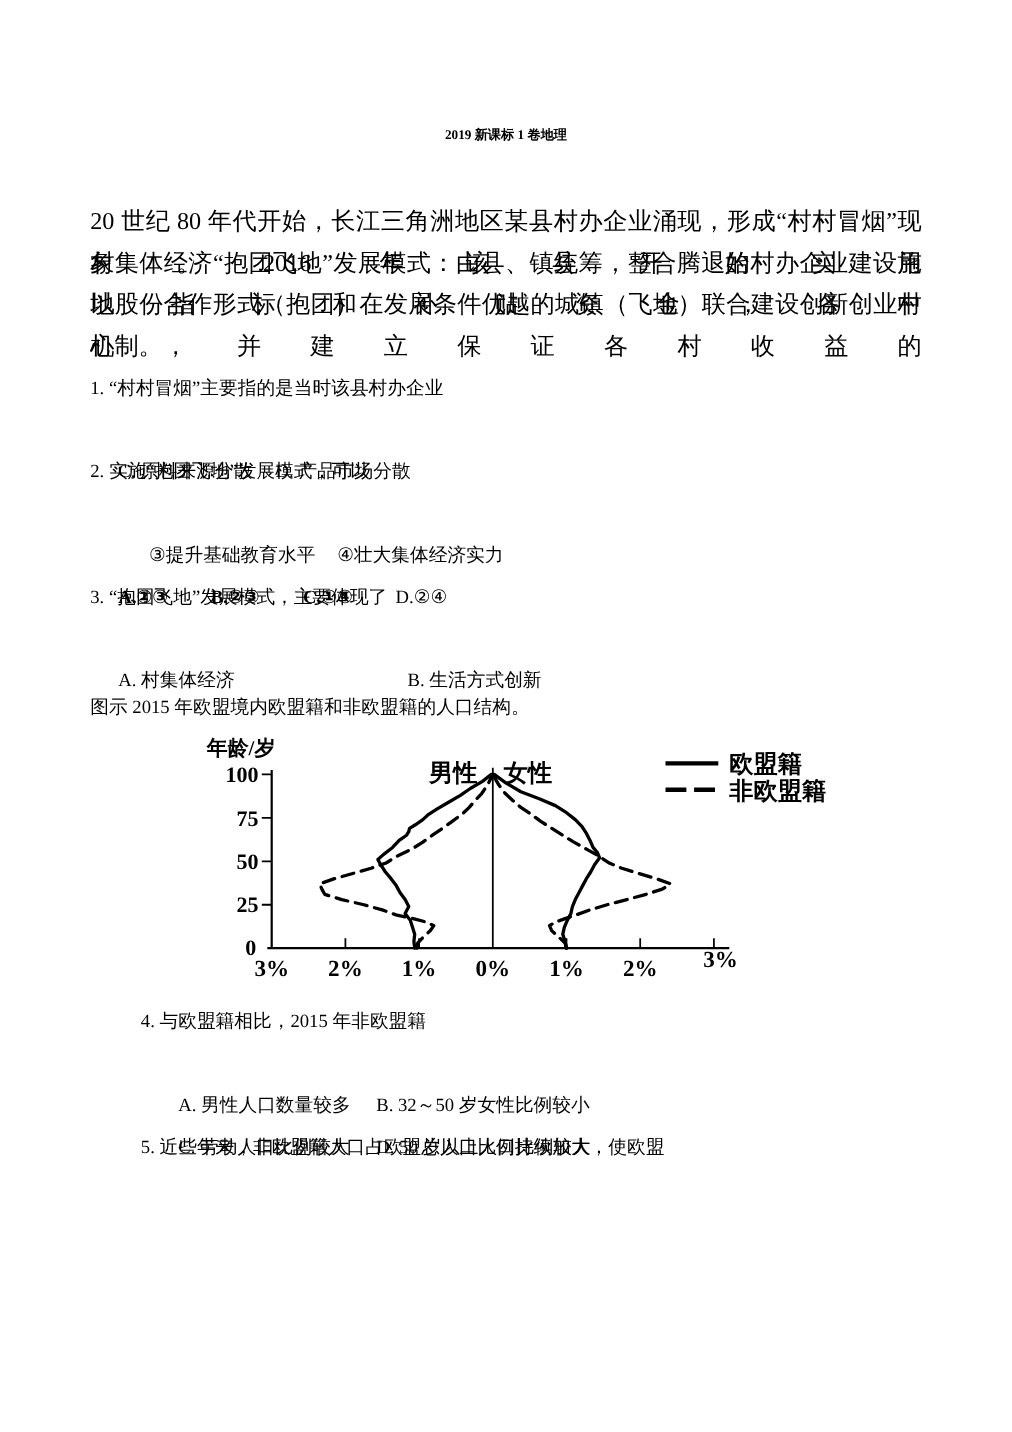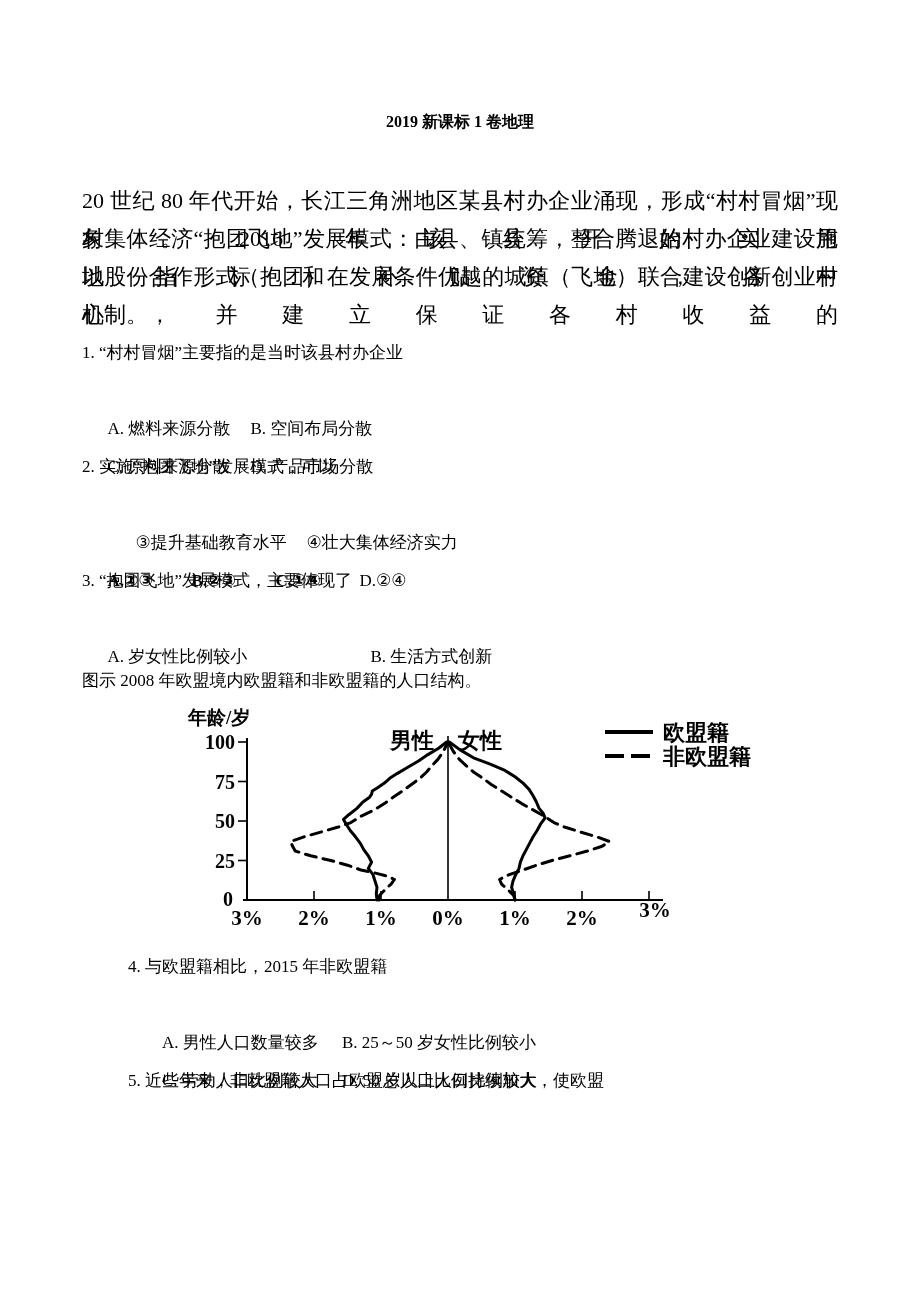--- a/index.html
+++ b/index.html
@@ -4,21 +4,21 @@
 <style>
   html,body { margin:0; padding:0; }
   body {
     width:920px; height:1302px; background:#ffffff; color:#000;
     font-family:"Liberation Serif","DejaVu Serif","DejaVu Sans",serif;
     overflow:hidden;
   }
   .page { padding:0 82px; }
   .title {
     margin:0; padding-top:108px; text-align:center;
-    font-size:16px; font-weight:700; line-height:28px;
+    font-size:12px; font-weight:700; line-height:28px;
   }
   .content { margin-top:46px; }
   .line { height:38px; line-height:38px; font-size:17px; white-space:pre; }
   .intro-line {
     height:38px; line-height:38px; font-size:22px;
     text-align:justify; text-align-last:justify;
   }
   .intro-line.last { text-align-last:left; }
   .opts .seg { display:inline-block; }
   .w143 { width:143px; } .w180 { width:180px; } .w171 { width:171px;margin-left:28px; }
@@ -47,40 +47,37 @@
   <h1 class="title">2019 新课标 1 卷地理</h1>
 
   <div class="content">
     <div class="intro-line">20 世纪 80 年代开始，长江三角洲地区某县村办企业涌现，形成“村村冒烟”现象。2016 年该县开始实施</div>
     <div class="intro-line">村集体经济“抱团飞地”发展模式：由县、镇统筹，整合腾退的村办企业建设用地指标和补贴资金，各村</div>
     <div class="intro-line">以股份合作形式（抱团）在发展条件优越的城镇（飞地）联合建设创新创业中心，并建立保证各村收益的</div>
     <div class="intro-line last">机制。</div>
 
     <div class="line">1. “村村冒烟”主要指的是当时该县村办企业</div>
     <div class="line opts">
-      <span class="seg w143">A. 燃料来源分散</span><span class="seg">B. 空间布局分散</span>
-    </div>
-    <div class="line opts">
       <span class="seg w143">C. 原料来源分散</span><span class="seg">D. 产品市场分散</span>
     </div>
 
     <div class="line">2. 实施“抱团飞地”发展模式，可以</div>
     <div class="line opts">
       <span class="seg w171">③提升基础教育水平</span><span class="seg">④壮大集体经济实力</span>
     </div>
     <div class="line opts">
       <span class="seg w84">A.①③</span><span class="seg w84">B.②③</span><span class="seg w84">C.①④</span><span class="seg">D.②④</span>
     </div>
 
     <div class="line">3. “抱团飞地”发展模式，主要体现了</div>
     <div class="line opts">
-      <span class="seg w263">A. 岁女性比例较小</span><span class="seg">B. 生活方式创新</span>
+      <span class="seg w263">A. 村集体经济</span><span class="seg">B. 生活方式创新</span>
     </div>
 
-    <div class="line caption">图示 2008 年欧盟境内欧盟籍和非欧盟籍的人口结构。</div>
+    <div class="line caption">图示 2015 年欧盟境内欧盟籍和非欧盟籍的人口结构。</div>
 
     <div class="figure">
       <svg width="800" height="235" viewBox="0 0 800 235">
 
         <g>
           <line class="axis" x1="143" y1="200" x2="563" y2="200"></line>
           <line class="axis" x1="147" y1="200" x2="147" y2="38"></line>
           <line class="axis-thin" x1="348" y1="200" x2="348" y2="36"></line>
 
           <line class="axis-thin" x1="214" y1="200" x2="214" y2="191"></line>
@@ -129,21 +126,21 @@
             <polyline points="415.0,200.0 413.7,193.7 411.6,187.4 413.0,181.0 415.7,174.7 419.0,168.4 420.4,162.1 423.0,155.8 426.4,149.4 429.7,143.1 433.1,136.8 437.1,130.5 440.5,124.2 445.1,117.8 443.1,113.1 439.1,108.4 436.4,102.0 433.1,95.7 429.1,89.4 423.0,83.1 415.0,76.8 404.9,70.4 390.2,64.1 373.5,57.8 360.1,49.9 349.3,42.0" class="curve"></polyline>
             <polyline points="279.0,200.0 279.7,195.3 285.7,188.9 291.1,184.2 294.4,179.5 287.7,176.3 275.6,173.1 260.9,170.0 247.5,165.2 230.8,160.5 210.7,155.8 195.2,151.0 192.6,146.3 190.5,141.5 204.0,136.8 220.7,132.1 237.4,127.3 250.9,122.6 260.9,116.3 274.3,109.9 284.4,103.6 293.1,97.3 302.4,91.0 311.1,84.7 319.9,78.3 326.6,72.0 331.9,65.7 337.9,59.4 343.3,51.5 348.0,42.0" class="curve dashed"></polyline>
             <polyline points="415.0,200.0 413.7,195.3 407.0,188.9 401.6,184.2 399.6,179.5 404.9,176.3 413.7,173.1 423.0,170.0 436.4,165.2 451.9,160.5 469.9,155.8 487.4,151.0 502.1,146.3 509.5,141.5 496.7,136.8 480.7,132.1 465.3,127.3 453.9,122.6 444.5,116.3 433.1,109.9 421.7,103.6 411.6,97.3 401.6,91.0 391.6,84.7 382.8,78.3 373.5,72.0 366.1,65.7 359.4,59.4 353.4,51.5 348.0,42.0" class="curve dashed"></polyline>
           </g>
       </svg>
     </div>
 
     <div class="q4block">
       <div class="line">4. 与欧盟籍相比，2015 年非欧盟籍</div>
       <div class="line opts">
-        <span class="seg w180">A. 男性人口数量较多</span><span class="seg">B. 25～50 岁女性比例较小</span>
+        <span class="seg w180">A. 男性人口数量较多</span><span class="seg">B. 32～50 岁女性比例较小</span>
       </div>
       <div class="line opts">
         <span class="seg w180">C. 劳动人口比例较大</span><span class="seg">D. 50 岁以上人口比例较大</span>
       </div>
       <div class="line">5. 近些年来，非欧盟籍人口占欧盟总人口比例持续加大，使欧盟</div>
     </div>
   </div>
 </div>
 
 </body></html>

